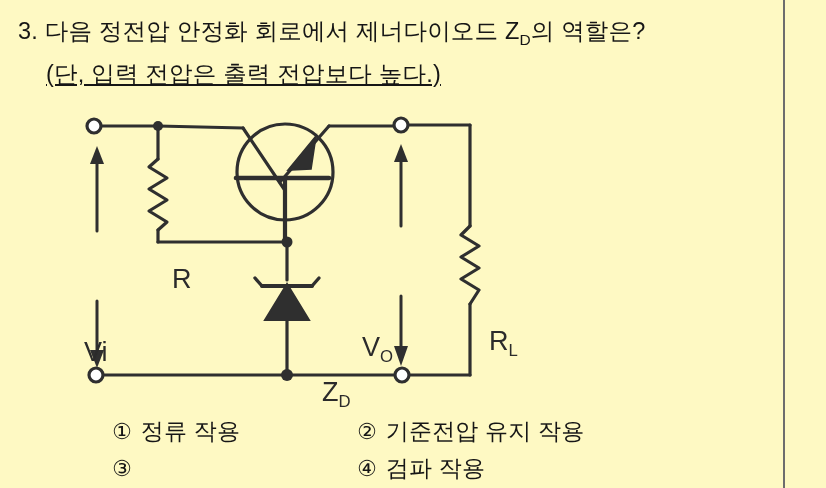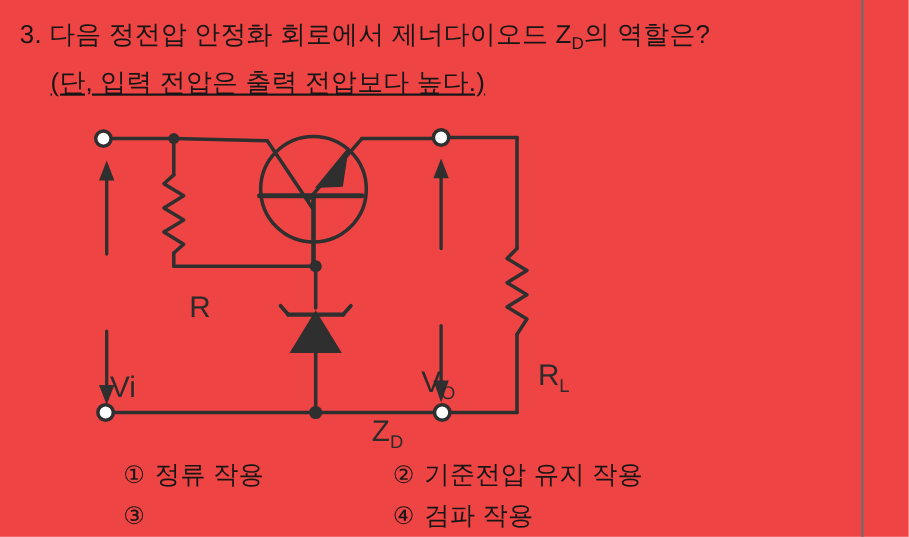--- a/index.html
+++ b/index.html
@@ -14,21 +14,21 @@
     overflow: hidden;
     font-family: "Liberation Sans", "DejaVu Sans", sans-serif;
     color: #1a1a1a;
   }
 
   #page {
     position: absolute;
     left: 0; top: 0;
     width: 826px;
     height: 488px;
-    background: #ef4444;
+    background: #fef9c3;
   }
 
   
   .page-border-right {
     position: absolute;
     left: 783px;
     top: 0px;
     width: 2px;
     height: 488px;
     background: #6d6d6d;
@@ -99,24 +99,24 @@
     font-size: 27px;
     color: #2b2b2b;
     white-space: nowrap;
     font-family: "Liberation Sans", "DejaVu Sans", sans-serif;
   }
   .c-label .sub2 {
     font-size: 0.62em;
     vertical-align: sub;
   }
   .lbl-R  { left: 172px; top: 168px; }
-  .lbl-Vi { left: 100px;  top: 241px; }
-  .lbl-Vo { left: 383px; top: 236px; text-align: center; }
+  .lbl-Vi { left: 84px;  top: 241px; }
+  .lbl-Vo { left: 362px; top: 236px; text-align: center; }
   .lbl-RL { left: 489px; top: 230px; }
-  .lbl-ZD { left: 322px; top: 281px; margin-left: 16px; }
+  .lbl-ZD { left: 322px; top: 281px; }
 </style>
 </head>
 <body>
 
 <div id="page">
 
   <div class="question-block">
     <div class="q-line q-line-1">
       <span>3. 다음 정전압 안정화 회로에서 제너다이오드 Z</span><span class="sub">D</span><span>의 역할은?</span>
     </div>

